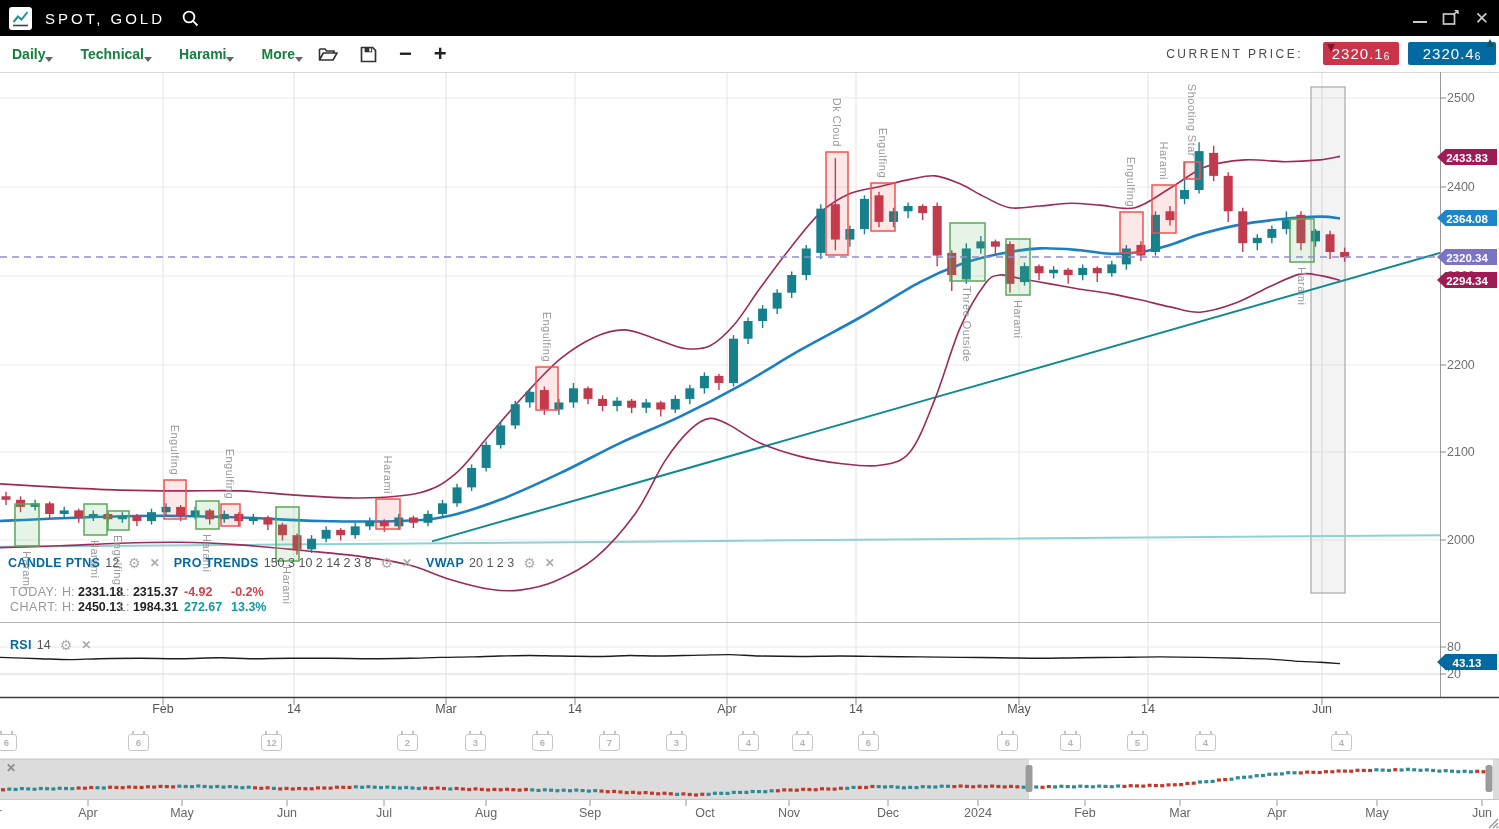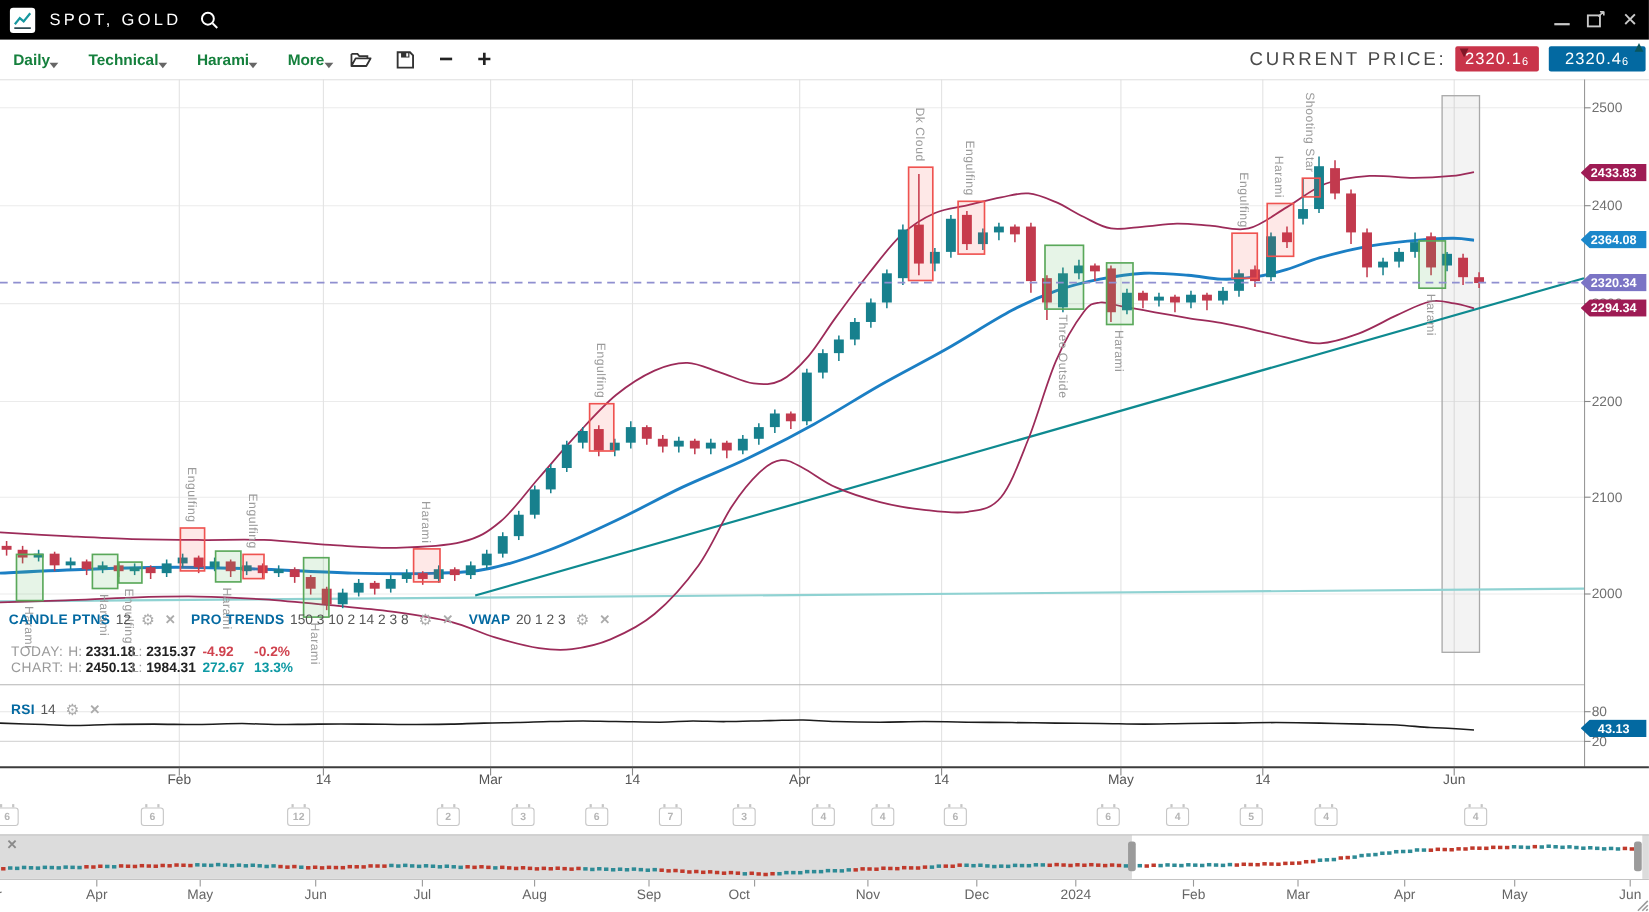--- a/index.html
+++ b/index.html
@@ -18,21 +18,21 @@
 .win-close{font-size:17px;line-height:17px}
 
 .toolbar{position:absolute;left:0;top:36px;width:1499px;height:36px;background:#fff;z-index:25}
 .menus{position:absolute;left:12px;top:0;height:36px;display:flex;align-items:center;gap:27px}
 .menu{display:flex;align-items:flex-end;gap:0;color:#15803d;font-size:14px;font-weight:bold;cursor:pointer}
 .caret{width:0;height:0;border-left:4px solid transparent;border-right:4px solid transparent;border-top:5px solid #666}
 .tool-icons{position:absolute;left:318px;top:0;height:36px;display:flex;align-items:center;gap:22px}
 .ticon{display:flex;align-items:center;justify-content:center;cursor:pointer}
 .tmin{font-size:22px;font-weight:bold;color:#222;line-height:20px}
 .price-cluster{position:absolute;right:2px;top:6px;display:flex;align-items:center}
-.cp-label{color:#4a4a4a;font-size:17px;letter-spacing:2.5px;margin-right:8px}
+.cp-label{color:#4a4a4a;font-size:12px;letter-spacing:2.5px;margin-right:20px}
 .chip{height:23px;border-radius:2px;color:#fff;font-size:15px;letter-spacing:1px;display:flex;align-items:center;justify-content:center;position:relative}
 .chip .sub{font-size:10px;margin-top:5px}
 .chip-red{width:76px;background:#c9344a;margin-right:9px}
 .chip-teal{width:88px;background:#0369a1;margin-right:1px}
 .arr-dn{position:absolute;left:4px;top:2px;width:0;height:0;border-left:4px solid transparent;border-right:4px solid transparent;border-top:8px solid #7e1626}
 .arr-up{position:absolute;right:2px;top:-3px;width:0;height:0;border-left:4px solid transparent;border-right:4px solid transparent;border-bottom:8px solid #0a565c}
 
 .axis-lab{position:absolute;left:1447px;height:16px;line-height:16px;font-size:12.5px;color:#707070;z-index:5}
 .tag{position:absolute;left:1437px;width:60px;height:16px;line-height:18px;color:#fff;font-size:11.5px;font-weight:bold;text-align:center;z-index:6;
   clip-path:polygon(0 50%,14% 0,100% 0,100% 100%,14% 100%)}
@@ -778,21 +778,21 @@
     <div class="calico" style="left: 1331px;">4</div>
   </div>
 <div id="nav-months">
     <div class="navlab" style="left: -32px;">Mar</div>
     <div class="navlab" style="left: 65px;">Apr</div>
     <div class="navlab" style="left: 159px;">May</div>
     <div class="navlab" style="left: 264px;">Jun</div>
     <div class="navlab" style="left: 361px;">Jul</div>
     <div class="navlab" style="left: 463px;">Aug</div>
     <div class="navlab" style="left: 567px;">Sep</div>
-    <div class="navlab" style="left: 649px;">Oct</div>
+    <div class="navlab" style="left: 682px;">Oct</div>
     <div class="navlab" style="left: 766px;">Nov</div>
     <div class="navlab" style="left: 865px;">Dec</div>
     <div class="navlab" style="left: 955px;">2024</div>
     <div class="navlab" style="left: 1062px;">Feb</div>
     <div class="navlab" style="left: 1157px;">Mar</div>
     <div class="navlab" style="left: 1254px;">Apr</div>
     <div class="navlab" style="left: 1354px;">May</div>
     <div class="navlab" style="left: 1459px;">Jun</div>
   </div>
 <div class="nav-x">✕</div>

